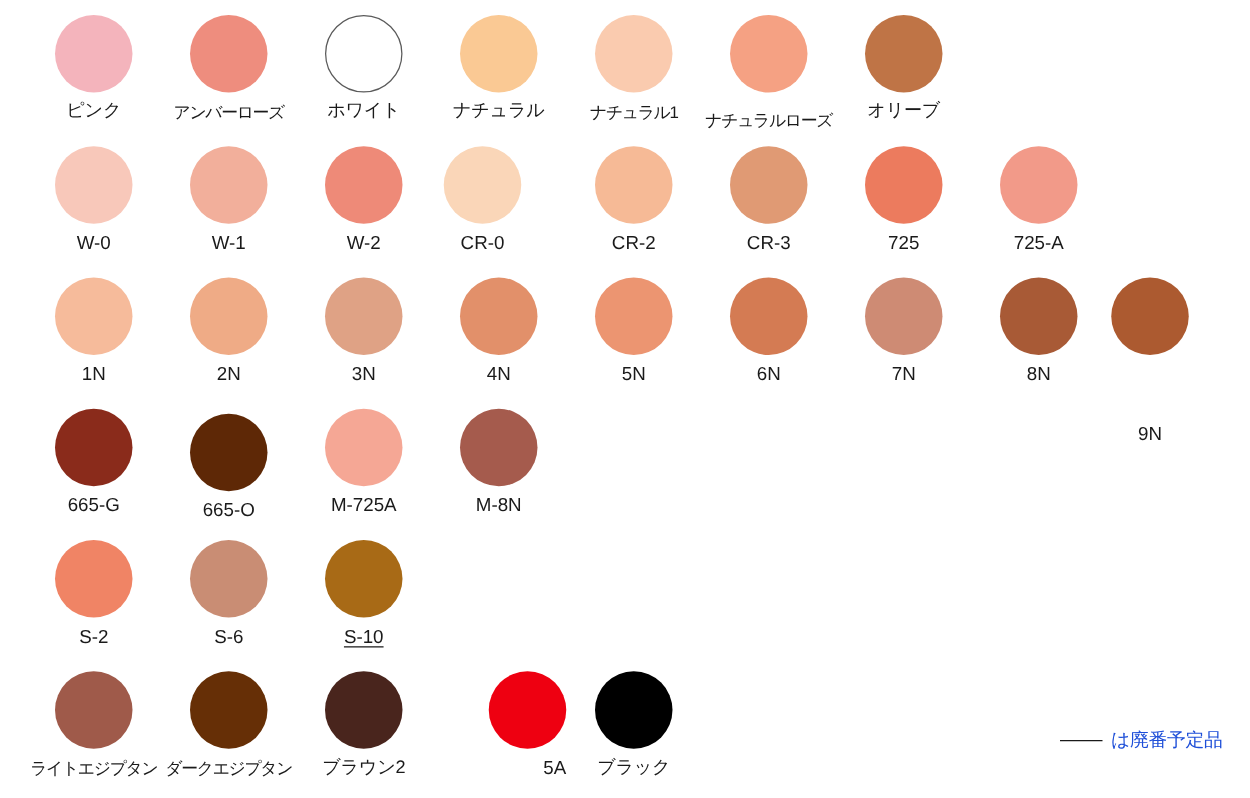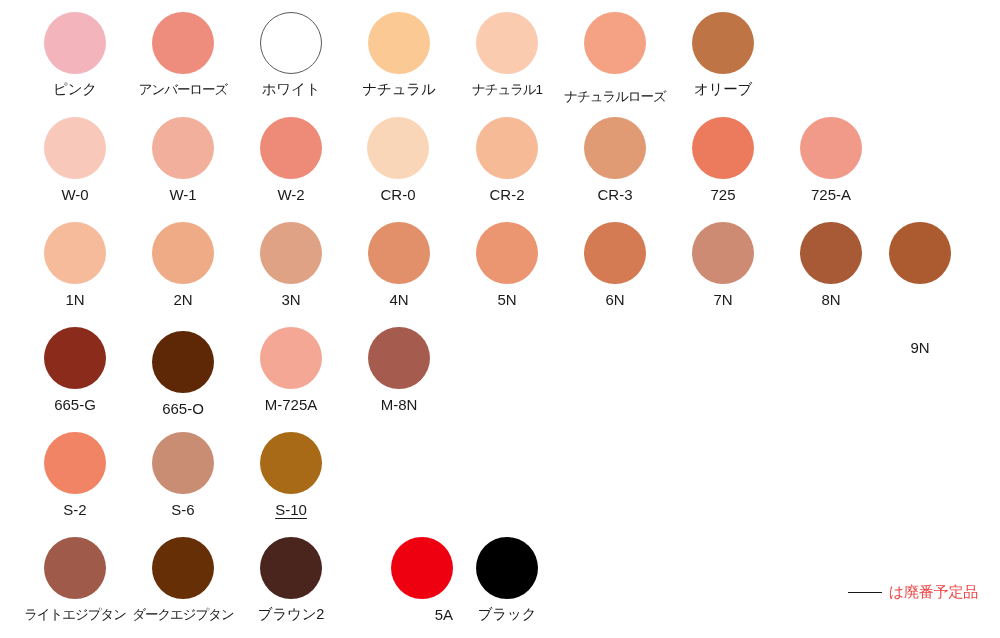--- a/index.html
+++ b/index.html
@@ -82,21 +82,21 @@
     gap: 7px;
   }
   #legend .legend-rule {
     display: inline-block;
     width: 34px;
     height: 0;
     border-top: 1.6px solid #1a1a1a;
   }
   #legend .legend-text {
     font-size: 15px;
-    color: #ef4444;
+    color: #1d4ed8;
     white-space: nowrap;
     letter-spacing: -0.2px;
   }
 </style>
 </head>
 <body>
 
 <div id="chart-root">
 
   <div id="swatch-grid">
@@ -136,21 +136,21 @@
           <div class="swatch-label">W-0</div>
         </div>
         <div class="swatch-cell" style="left: 129px;">
           <div class="swatch-dot" style="background: rgb(242, 175, 155); width: 62px; height: 62px;"></div>
           <div class="swatch-label">W-1</div>
         </div>
         <div class="swatch-cell" style="left: 237px;">
           <div class="swatch-dot" style="background: rgb(238, 138, 120); width: 62px; height: 62px;"></div>
           <div class="swatch-label">W-2</div>
         </div>
-        <div class="swatch-cell" style="left: 344px;">
+        <div class="swatch-cell" style="left: 332px;">
           <div class="swatch-dot" style="background: rgb(250, 214, 184); width: 62px; height: 62px;"></div>
           <div class="swatch-label">CR-0</div>
         </div>
         <div class="swatch-cell" style="left: 453px;">
           <div class="swatch-dot" style="background: rgb(246, 186, 150); width: 62px; height: 62px;"></div>
           <div class="swatch-label">CR-2</div>
         </div>
         <div class="swatch-cell" style="left: 561px;">
           <div class="swatch-dot" style="background: rgb(224, 154, 116); width: 62px; height: 62px;"></div>
           <div class="swatch-label">CR-3</div>

